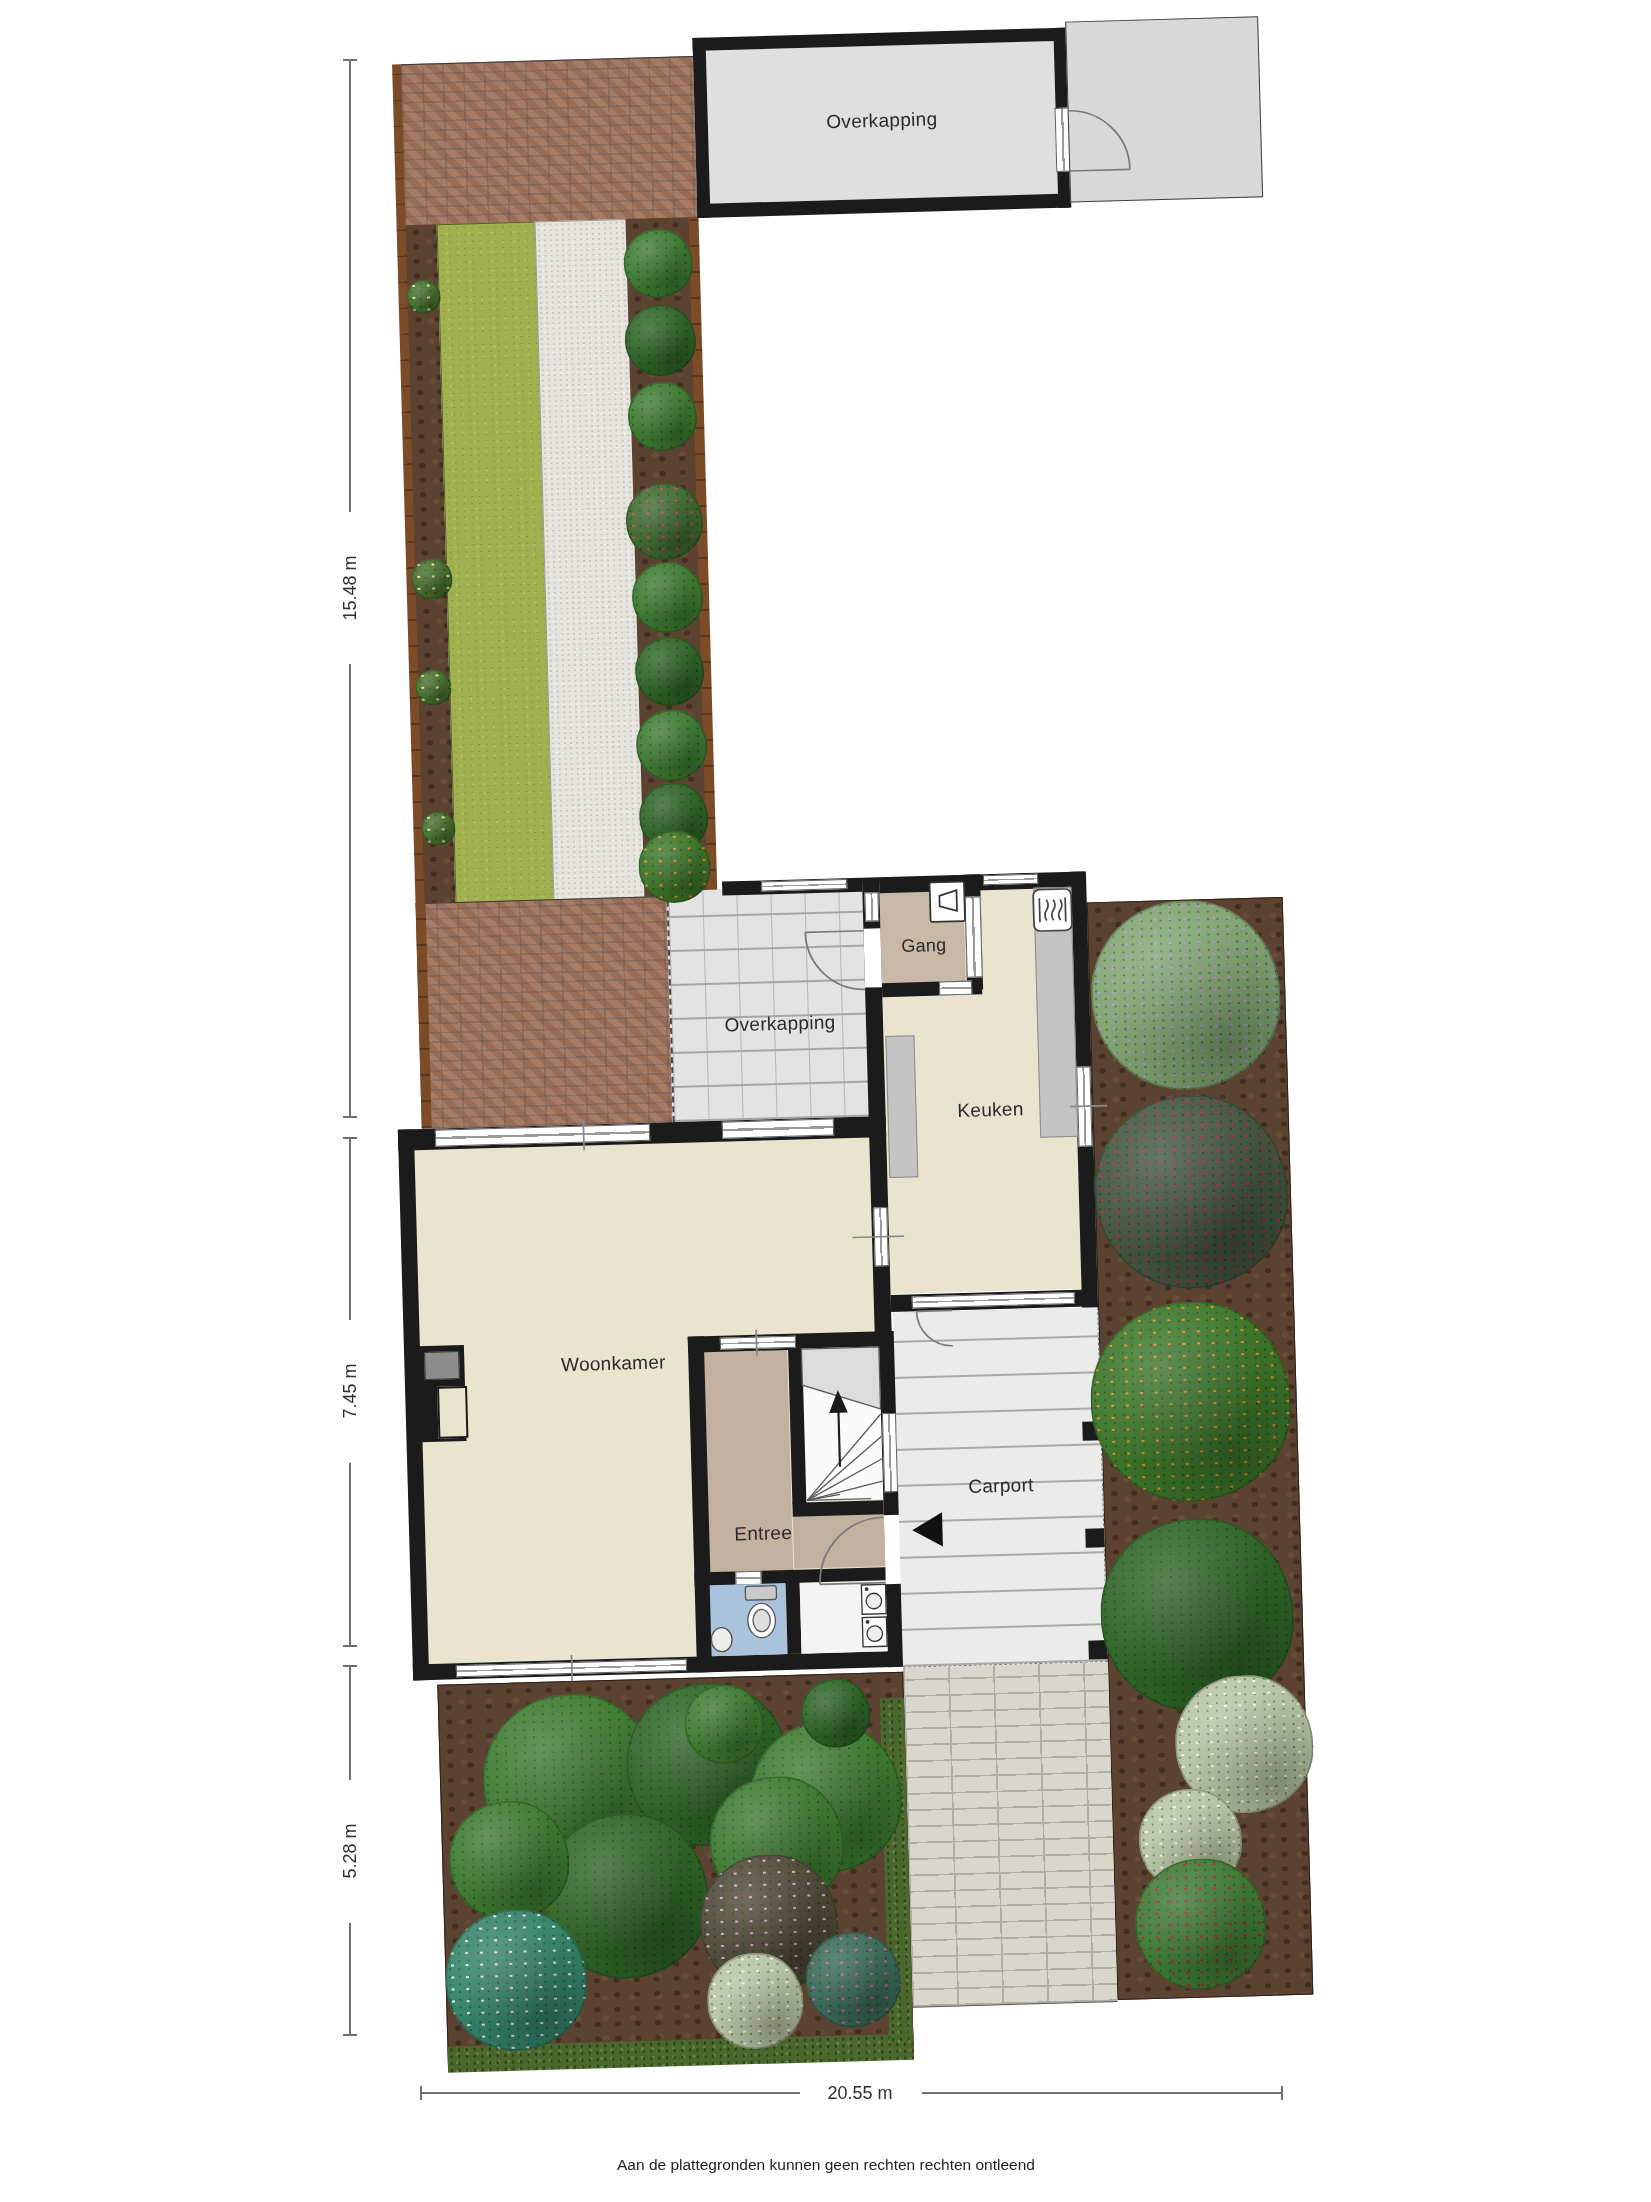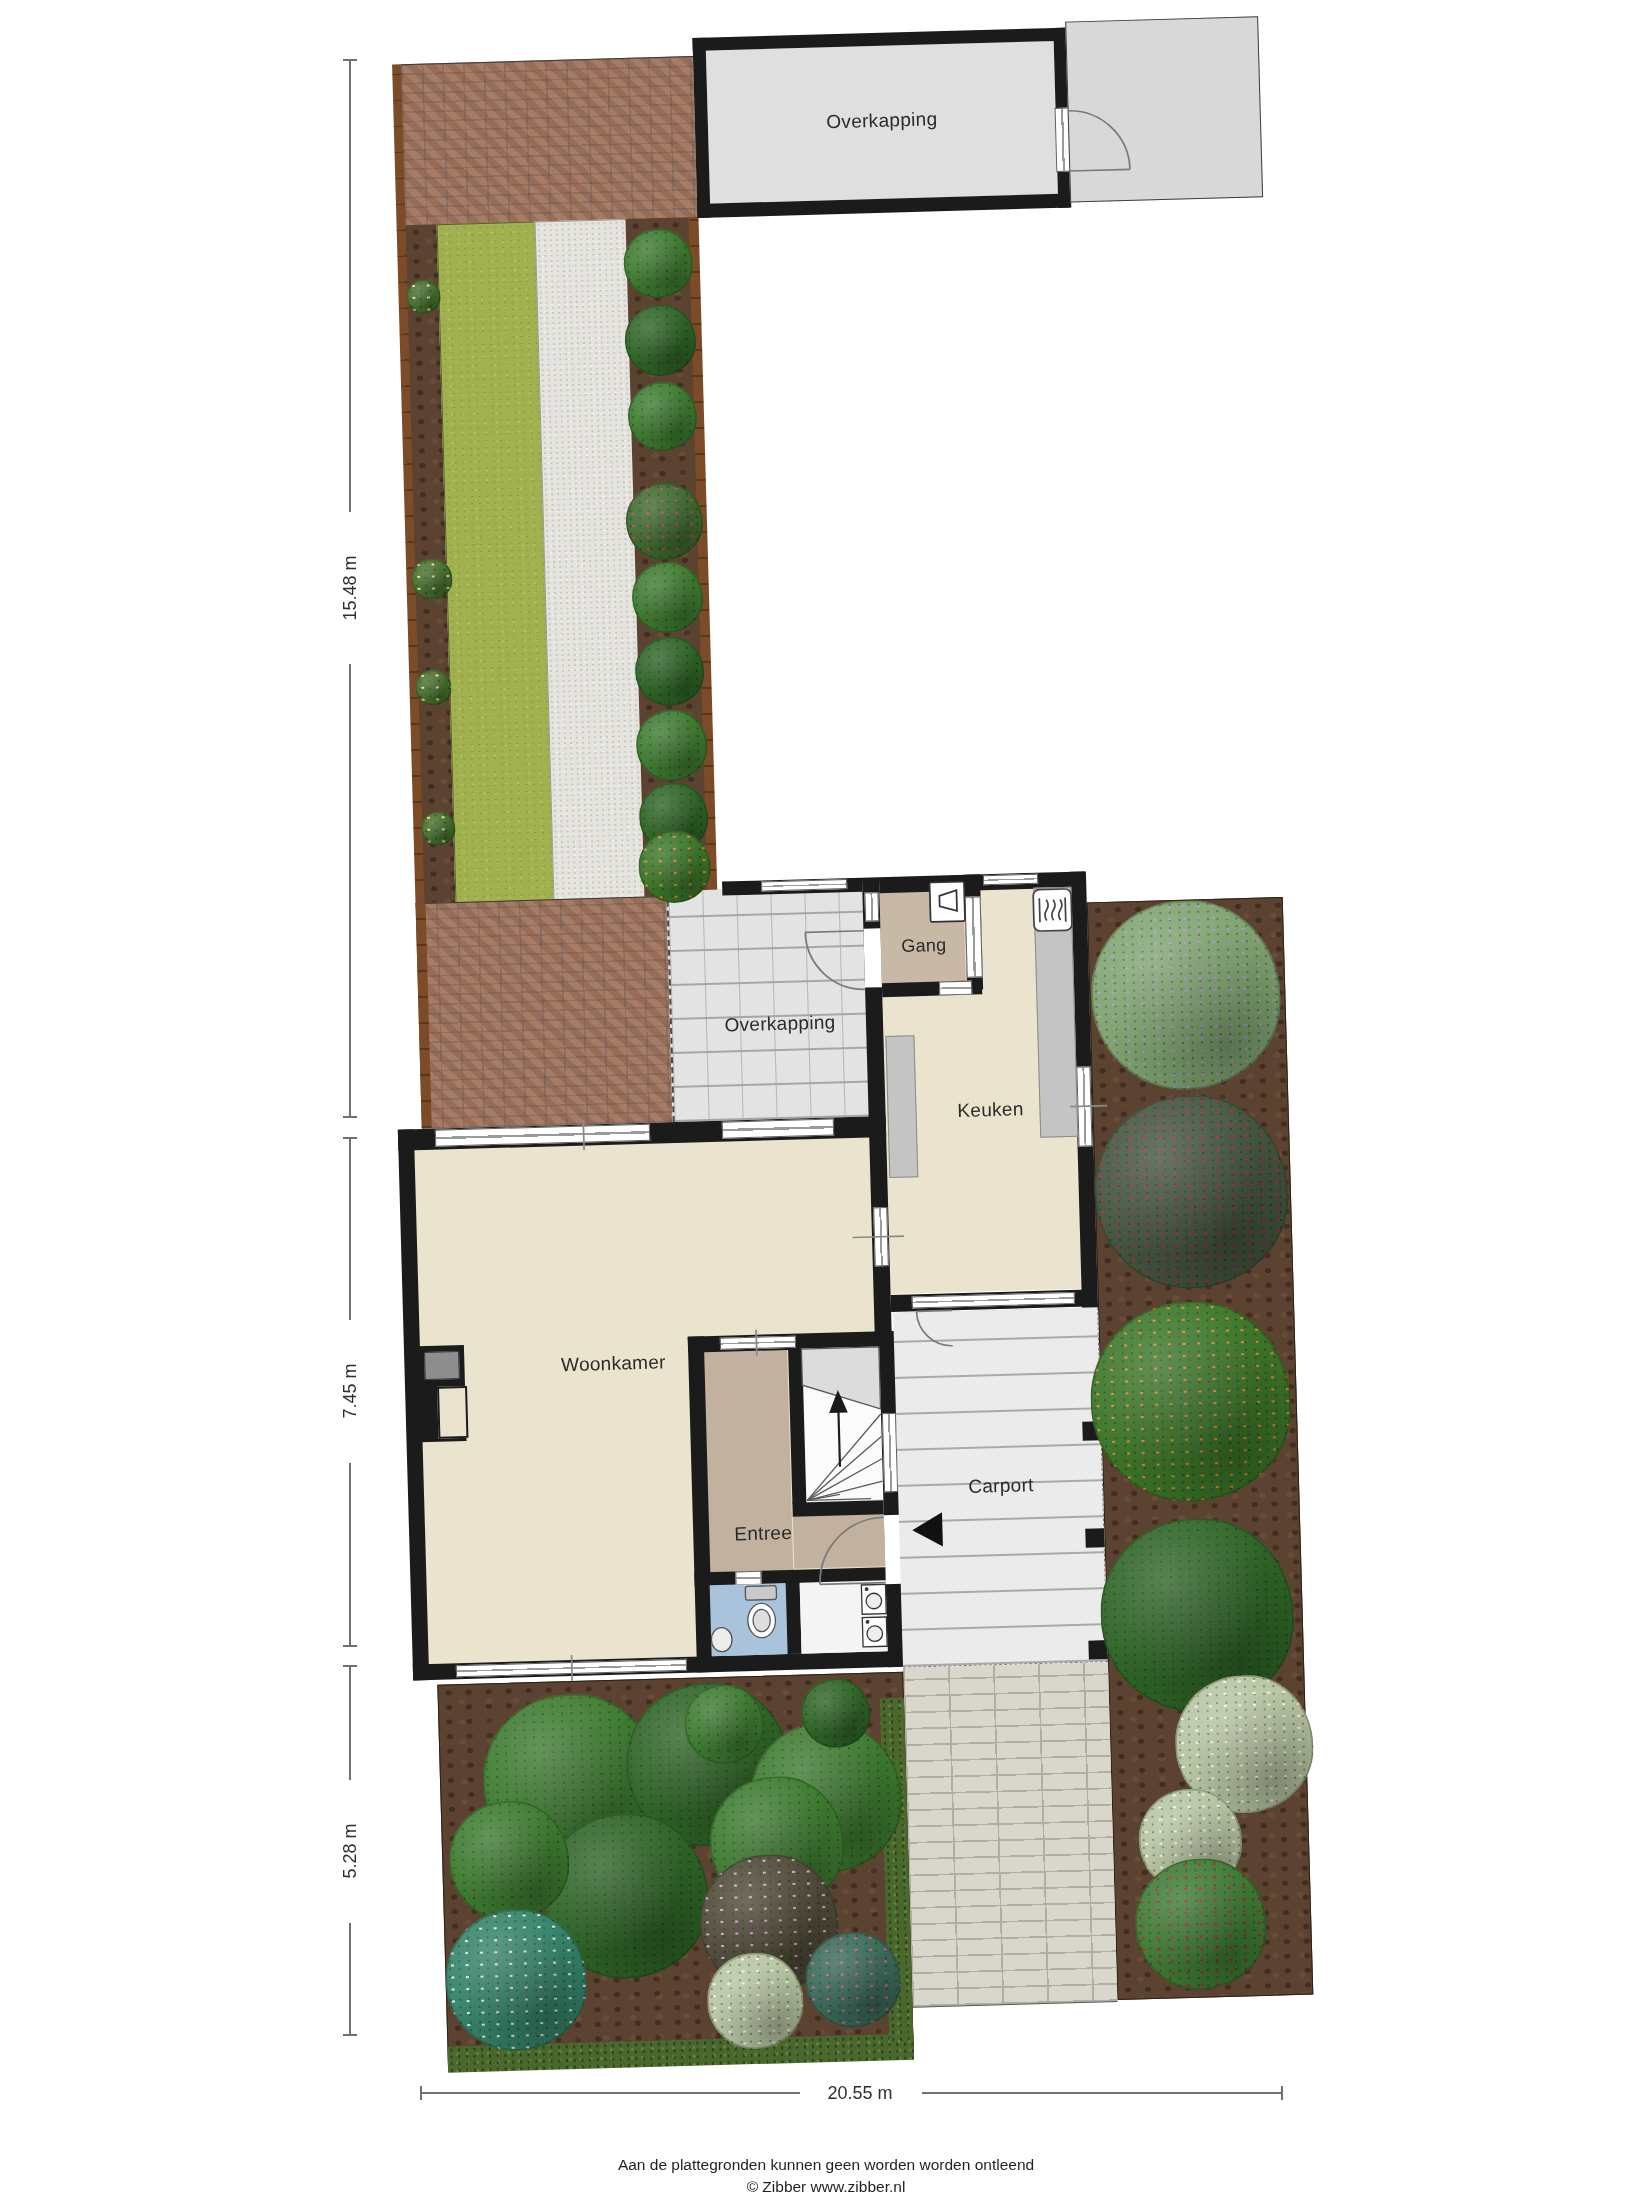--- a/index.html
+++ b/index.html
@@ -308,16 +308,15 @@
   <div class="dimline" style="left:343px;top:1665px;width:13.8px;height:1.7px;"></div>
   <div class="dimline" style="left:343px;top:2034px;width:13.8px;height:1.7px;"></div>
   <div class="dimlabel vert" style="left:350px;top:1851px;">5.28 m</div>
 
   <div class="dimline" style="left:420px;top:2092px;width:380px;height:1.7px;"></div>
   <div class="dimline" style="left:922px;top:2092px;width:360px;height:1.7px;"></div>
   <div class="dimline" style="left:420px;top:2086px;width:1.7px;height:13.8px;"></div>
   <div class="dimline" style="left:1281px;top:2086px;width:1.7px;height:13.8px;"></div>
   <div class="dimlabel" style="left:860px;top:2093px;">20.55 m</div>
 
-  <div class="footer" style="top:2156px;">Aan de plattegronden kunnen geen worden worden ontleend</div>
-  <div class="footer" style="top:2178px;">© Zibber www.zibber.nl</div>
+  <div class="footer" style="top:2156px;">Aan de plattegronden kunnen geen rechten rechten ontleend</div>
 </div>
 
 
 </body></html>

